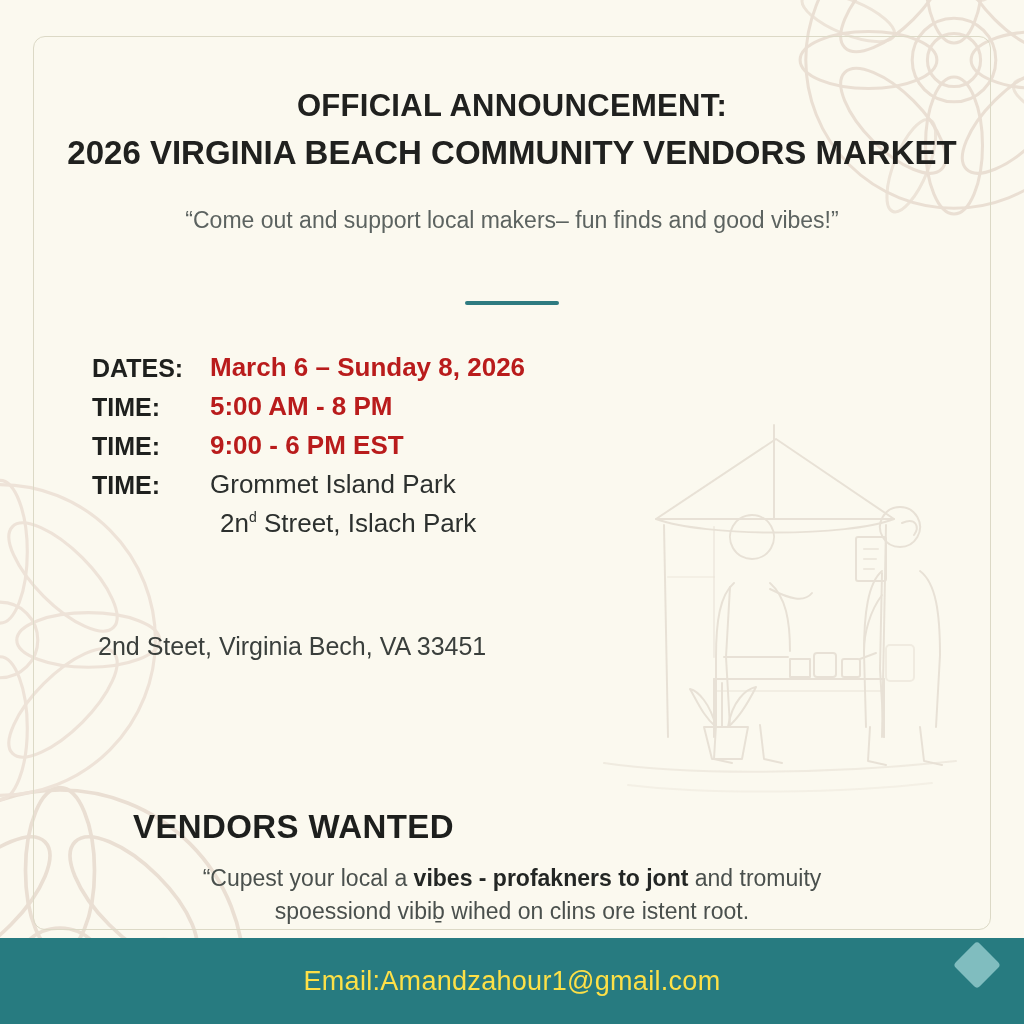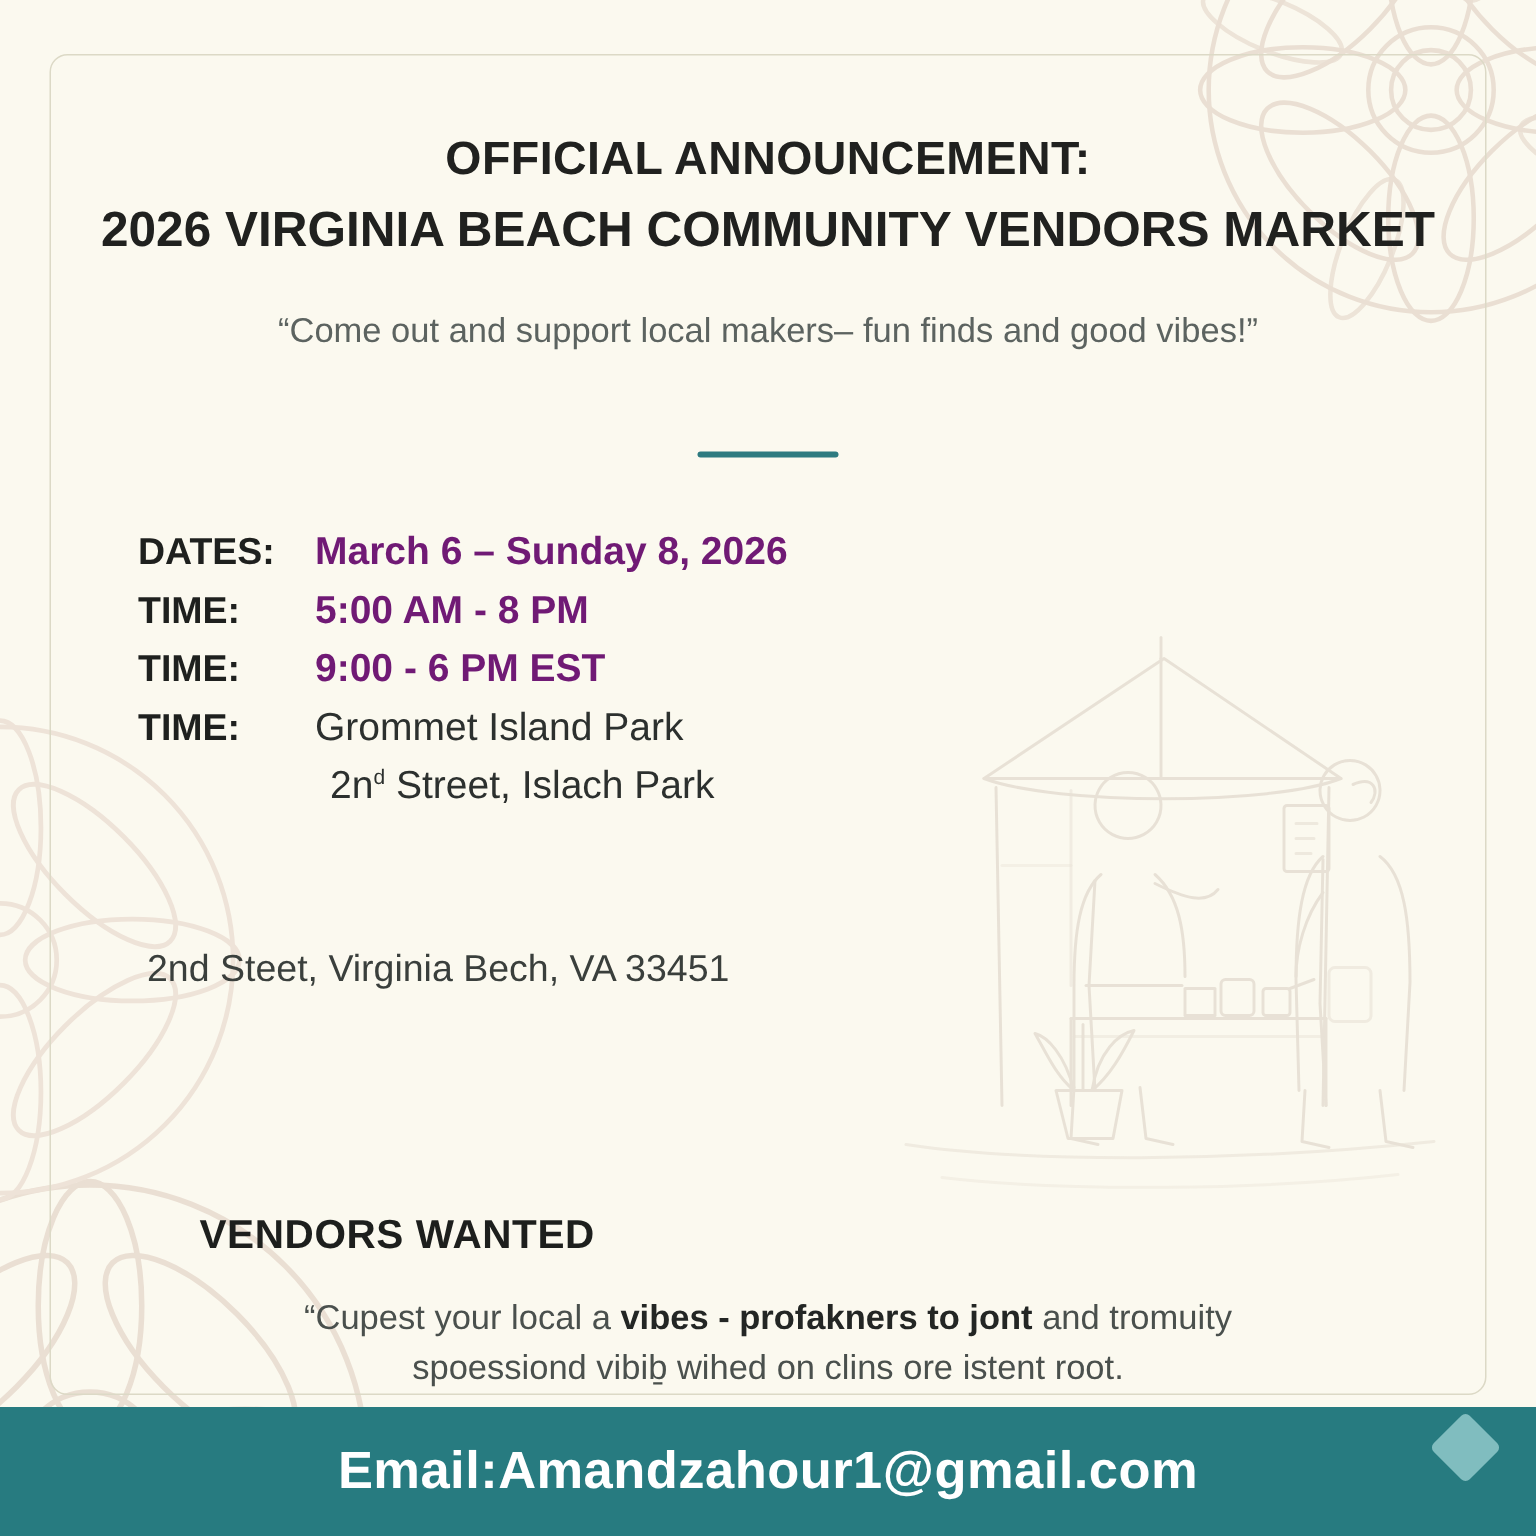--- a/index.html
+++ b/index.html
@@ -106,21 +106,21 @@
   }
   .detail-label {
     font-size: 25px;
     font-weight: bold;
     color: #1e201e;
     width: 118px;
     flex: 0 0 auto;
   }
   .detail-value {
     font-size: 26px;
-    color: #701a75;
+    color: #b91c1c;
   }
   .detail-value.bold {
     font-weight: bold;
   }
   .detail-value.reg {
     font-weight: 400;
     color: #2c302e;
   }
   .venue-second {
     font-size: 26px;
@@ -138,21 +138,21 @@
     top: 620px;
     left: 98px;
     font-size: 25px;
     color: #3a3f3c;
   }
 
   .vendors-title {
     position: absolute;
     top: 796px;
     left: 133px;
-    font-size: 27px;
+    font-size: 33px;
     font-weight: bold;
     color: #1d1f1d;
     letter-spacing: 0.4px;
     text-align: right;
   }
 
   .vendors-body {
     position: absolute;
     top: 850px;
     left: 0;
@@ -184,23 +184,23 @@
     left: 0;
     bottom: 0;
     width: 1024px;
     height: 86px;
     background: #277b80;
     display: flex;
     align-items: center;
     justify-content: center;
   }
   .footer-email {
-    color: #ffffff;
-    font-size: 35px;
-    font-weight: bold;
+    color: #fde047;
+    font-size: 27px;
+    font-weight: normal;
     letter-spacing: 0.3px;
   }
   .footer-diamond {
     position: absolute;
     right: 30px;
     top: 10px;
     width: 34px;
     height: 34px;
     background: #9fd3d4;
     transform: rotate(45deg);

